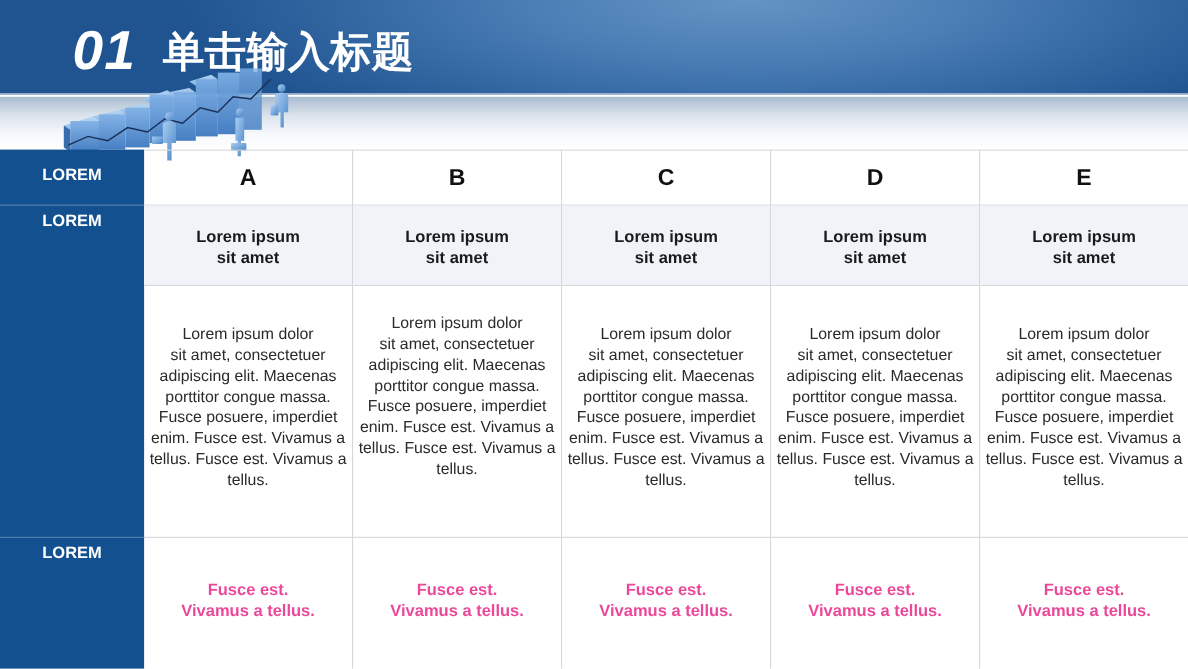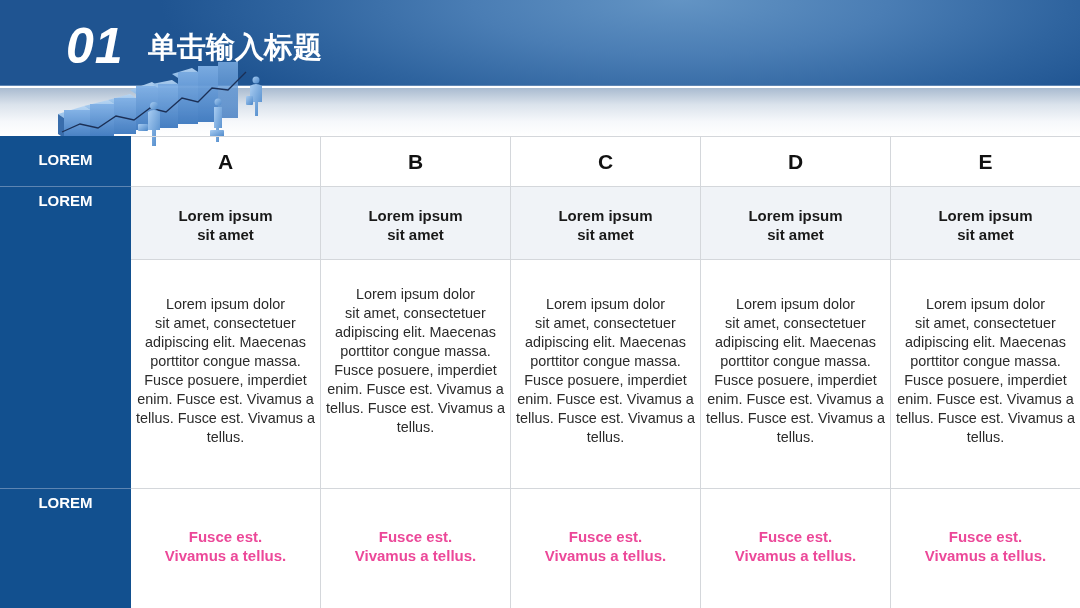--- a/index.html
+++ b/index.html
@@ -18,21 +18,21 @@
     position: absolute; left: 0; top: 88px; width: 1080px; height: 48px;
     background: linear-gradient(to bottom, #a9bbd0 0%, #dbe3ec 35%, #f6f8fb 70%, #ffffff 100%);
   }
   .title-number {
     position: absolute; left: 54px; top: 18px; color: #ffffff;
     font-family: "Liberation Sans", sans-serif; font-weight: bold; font-style: italic;
     font-size: 50px; line-height: 56px; letter-spacing: 1px; margin-left: 12px;
   }
   .title-text {
     position: absolute; left: 148px; top: 27px; color: #ffffff;
-    font-family: "DejaVu Sans", sans-serif; font-weight: bold; font-size: 29px; line-height: 40px;
+    font-family: "DejaVu Sans", sans-serif; font-weight: bold; font-size: 38px; line-height: 40px;
   }
 
   .graphic { position: absolute; left: 50px; top: 62px; width: 250px; height: 88px; }
 
   .grid {
     position: absolute; left: 0; top: 136px; width: 928px; height: 472px;
     display: grid;
     grid-template-columns: 131px 190px 190px 190px 190px 189px;
     grid-template-rows: 51px 73px 229px 119px;
   }

